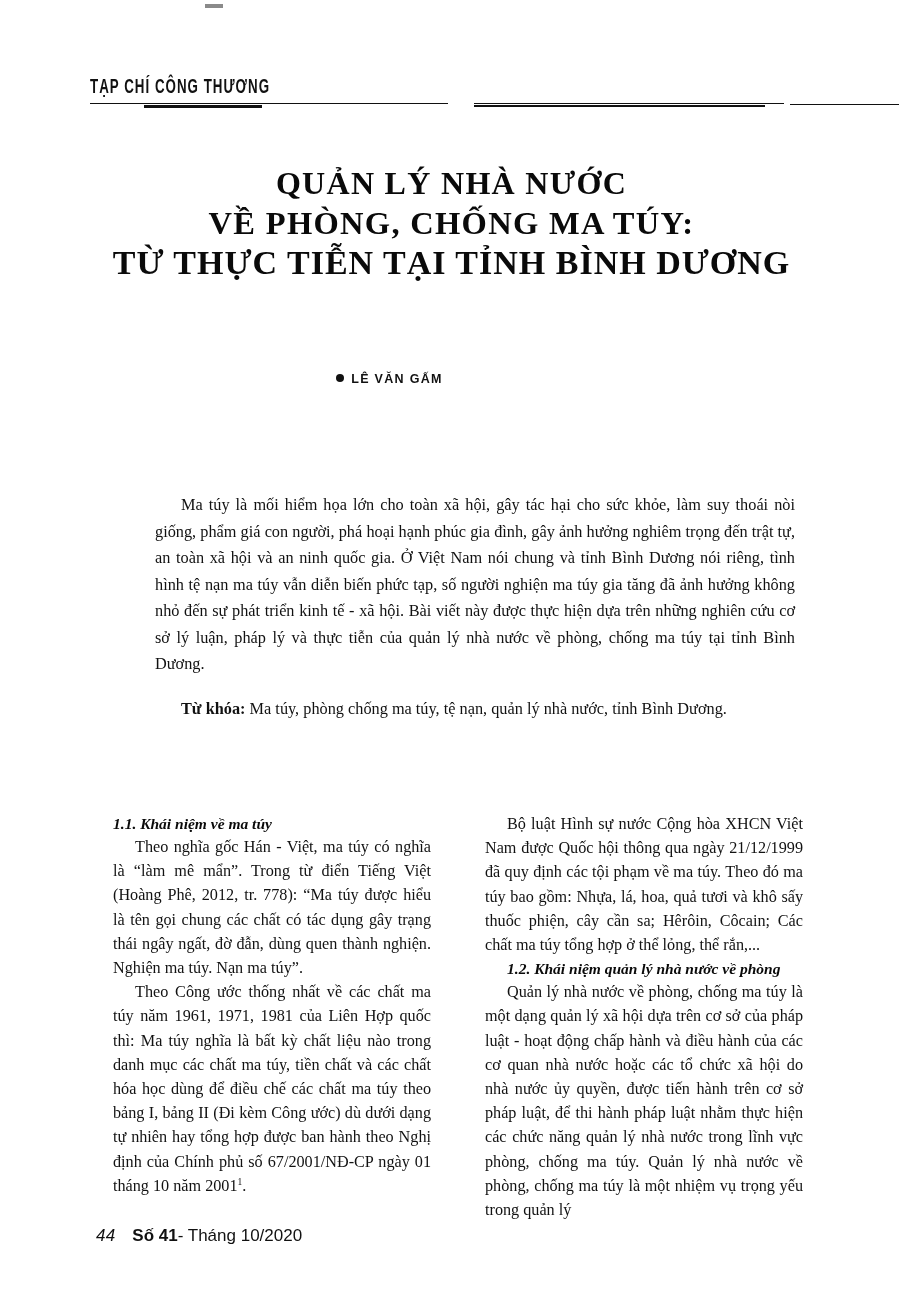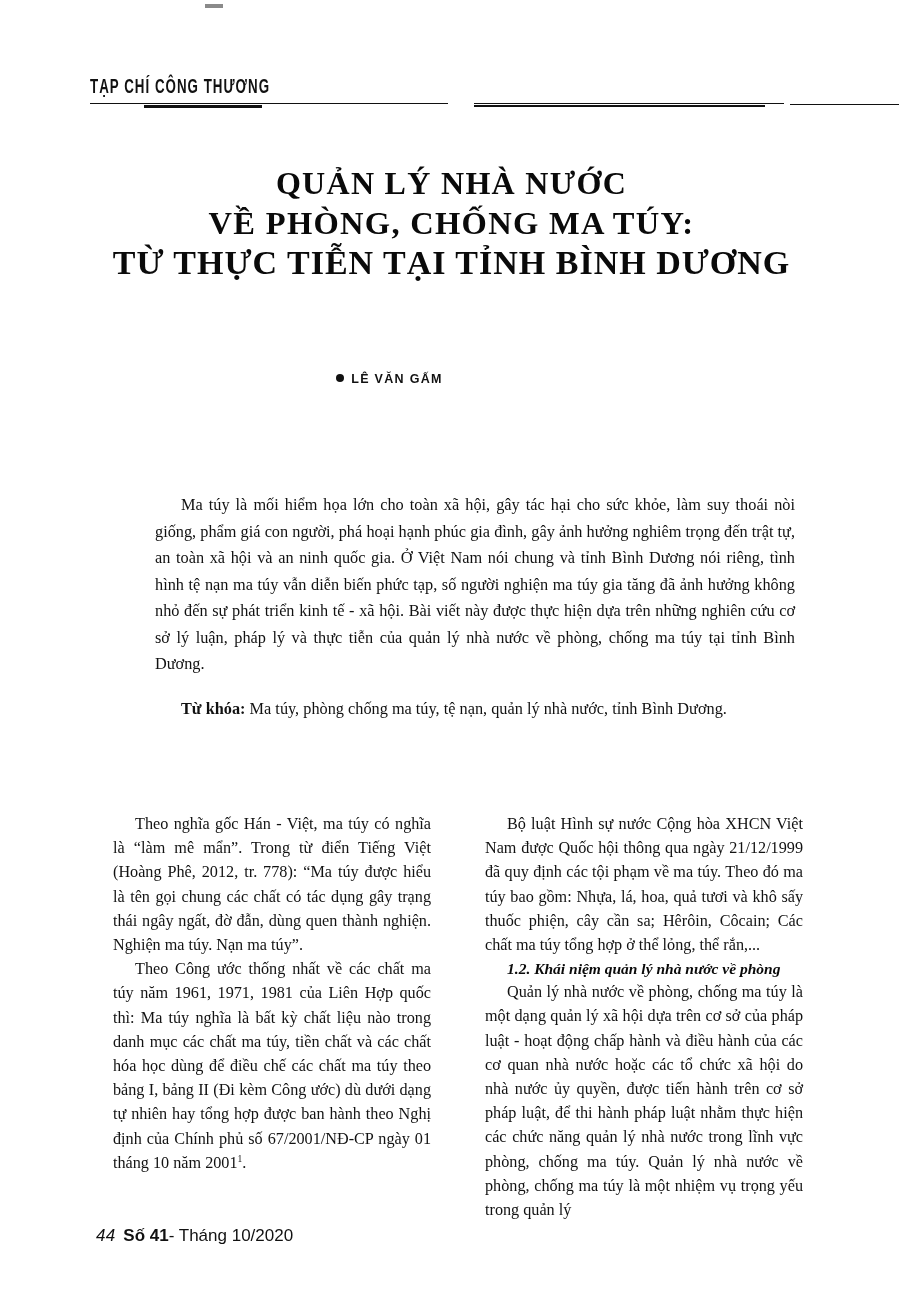--- a/index.html
+++ b/index.html
@@ -210,21 +210,21 @@
     left: 96px;
     top: 1226px;
     font-family: "Liberation Sans", "DejaVu Sans", sans-serif;
     font-size: 17px;
     color: #111;
     white-space: nowrap;
   }
   .footer .pg {
     font-weight: 400;
     font-style: italic;
-    margin-right: 8px;
+    margin-right: 17px;
     letter-spacing: .2px;
   }
   .footer .issue { font-weight: 700; }
   .footer .date { font-weight: 400; }
 </style>
 </head>
 <body>
 
 <div class="scan-mark"></div>
 
@@ -248,20 +248,21 @@
 </div>
 
 <div class="abstract">
   <div class="abstract-body">Ma túy là mối hiểm họa lớn cho toàn xã hội, gây tác hại cho sức khỏe, làm suy thoái nòi giống, phẩm giá con người, phá hoại hạnh phúc gia đình, gây ảnh hưởng nghiêm trọng đến trật tự, an toàn xã hội và an ninh quốc gia. Ở Việt Nam nói chung và tỉnh Bình Dương nói riêng, tình hình tệ nạn ma túy vẫn diễn biến phức tạp, số người nghiện ma túy gia tăng đã ảnh hưởng không nhỏ đến sự phát triển kinh tế - xã hội. Bài viết này được thực hiện dựa trên những nghiên cứu cơ sở lý luận, pháp lý và thực tiễn của quản lý nhà nước về phòng, chống ma túy tại tỉnh Bình Dương.</div>
   <div class="abstract-keywords"><b>Từ khóa:</b><span> Ma túy, phòng chống ma túy, tệ nạn, quản lý nhà nước, tỉnh Bình Dương.</span></div>
 </div>
 
 <div class="columns">
 
   <div class="col col-left">
+    <div class="h-sub">1.1. Khái niệm về ma túy</div>
     <div class="para">Theo nghĩa gốc Hán - Việt, ma túy có nghĩa là “làm mê mẩn”. Trong từ điển Tiếng Việt (Hoàng Phê, 2012, tr. 778): “Ma túy được hiểu là tên gọi chung các chất có tác dụng gây trạng thái ngây ngất, đờ đẫn, dùng quen thành nghiện. Nghiện ma túy. Nạn ma túy”.</div>
     <div class="para"><span>Theo Công ước thống nhất về các chất ma túy năm 1961, 1971, 1981 của Liên Hợp quốc thì: Ma túy nghĩa là bất kỳ chất liệu nào trong danh mục các chất ma túy, tiền chất và các chất hóa học dùng để điều chế các chất ma túy theo bảng I, bảng II (Đi kèm Công ước) dù dưới dạng tự nhiên hay tổng hợp được ban hành theo Nghị định của Chính phủ số 67/2001/NĐ-CP ngày 01 tháng 10 năm 2001</span><sup>1</sup><span>.</span></div>
   </div>
 
   <div class="col col-right">
     <div class="para">Bộ luật Hình sự nước Cộng hòa XHCN Việt Nam được Quốc hội thông qua ngày 21/12/1999 đã quy định các tội phạm về ma túy. Theo đó ma túy bao gồm: Nhựa, lá, hoa, quả tươi và khô sấy thuốc phiện, cây cần sa; Hêrôin, Côcain; Các chất ma túy tổng hợp ở thể lỏng, thể rắn,...</div>
     <div class="h-sub" style="text-indent:22px">1.2. Khái niệm quản lý nhà nước về phòng</div>
     <div class="para">Quản lý nhà nước về phòng, chống ma túy là một dạng quản lý xã hội dựa trên cơ sở của pháp luật - hoạt động chấp hành và điều hành của các cơ quan nhà nước hoặc các tổ chức xã hội do nhà nước ủy quyền, được tiến hành trên cơ sở pháp luật, để thi hành pháp luật nhằm thực hiện các chức năng quản lý nhà nước trong lĩnh vực phòng, chống ma túy. Quản lý nhà nước về phòng, chống ma túy là một nhiệm vụ trọng yếu trong quản lý</div>
   </div>
 

